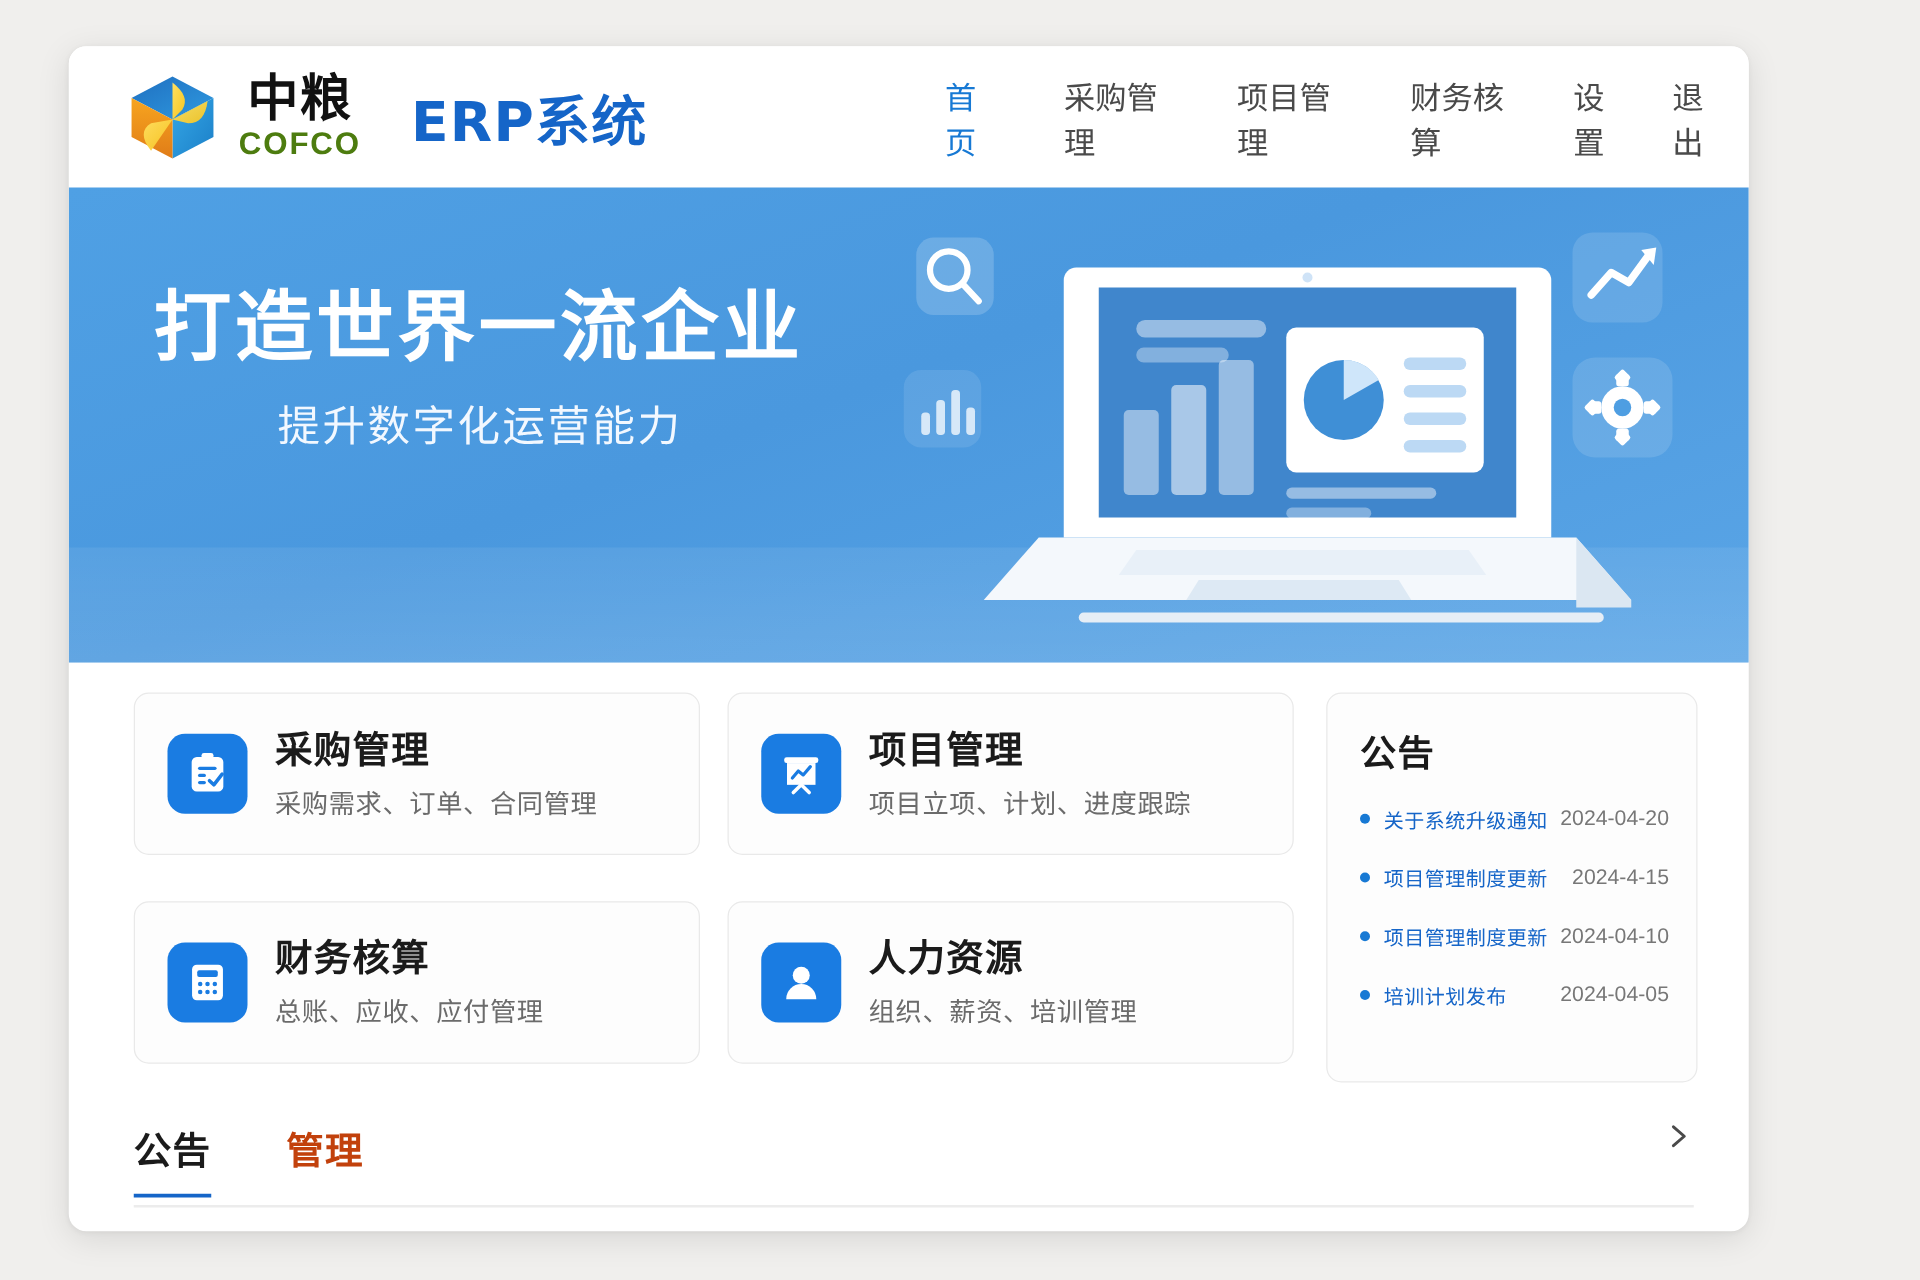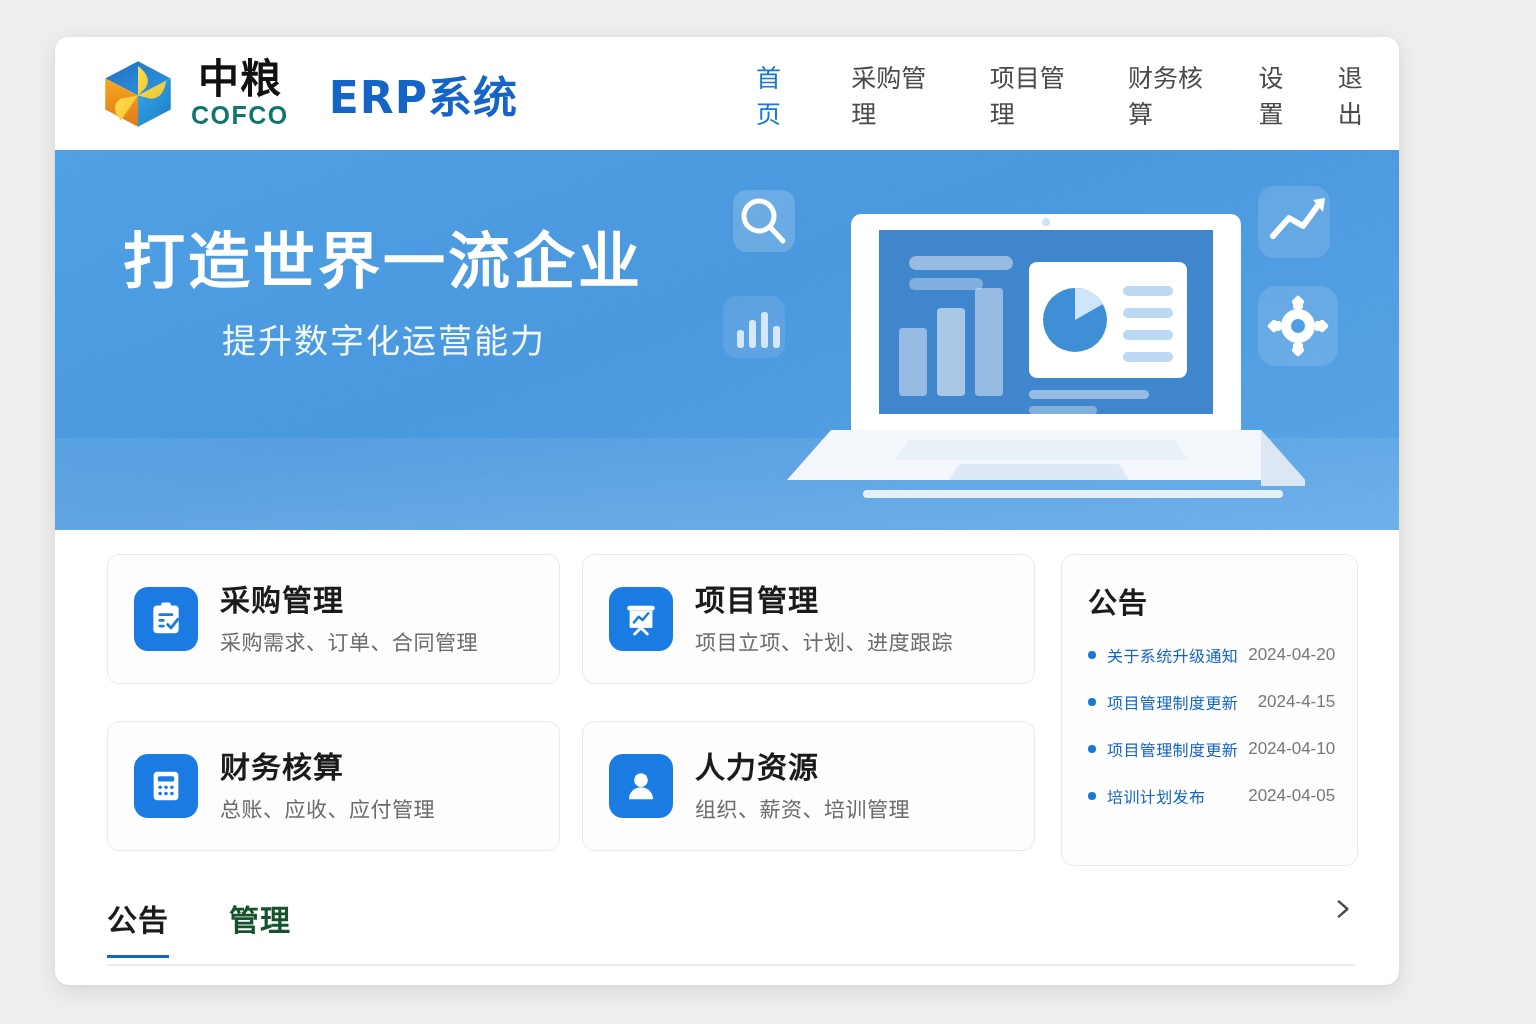--- a/index.html
+++ b/index.html
@@ -49,21 +49,21 @@
   .brand-cn {
     font-family: "DejaVu Sans", sans-serif;
     font-size: 41px;
     font-weight: 700;
     color: #111111;
     letter-spacing: 1px;
   }
   .brand-en {
     font-size: 25px;
     font-weight: 700;
-    color: #0f766e;
+    color: #4d7c0f;
     letter-spacing: 1.5px;
     margin-top: 3px;
   }
   .brand-sys {
     margin-left: 26px;
     font-size: 44px;
     font-weight: 700;
     color: #1565c8;
     letter-spacing: 1px;
     font-family: "DejaVu Sans", sans-serif;
@@ -253,21 +253,21 @@
     margin: 30px 44px 0 52px;
     height: 68px;
     display: flex;
     align-items: flex-start;
     border-bottom: 2px solid #ececec;
   }
   .tab {
     font-family: "DejaVu Sans", sans-serif;
     font-size: 30px;
     font-weight: 700;
-    color: #14532d;
+    color: #c2410c;
     padding: 0 18px 16px 0;
     margin-right: 42px;
     position: relative;
     letter-spacing: 1px;
     cursor: pointer;
   }
   .tab.active { color: #1b1b1b; }
   .tab.active::after {
     content: "";
     position: absolute;

